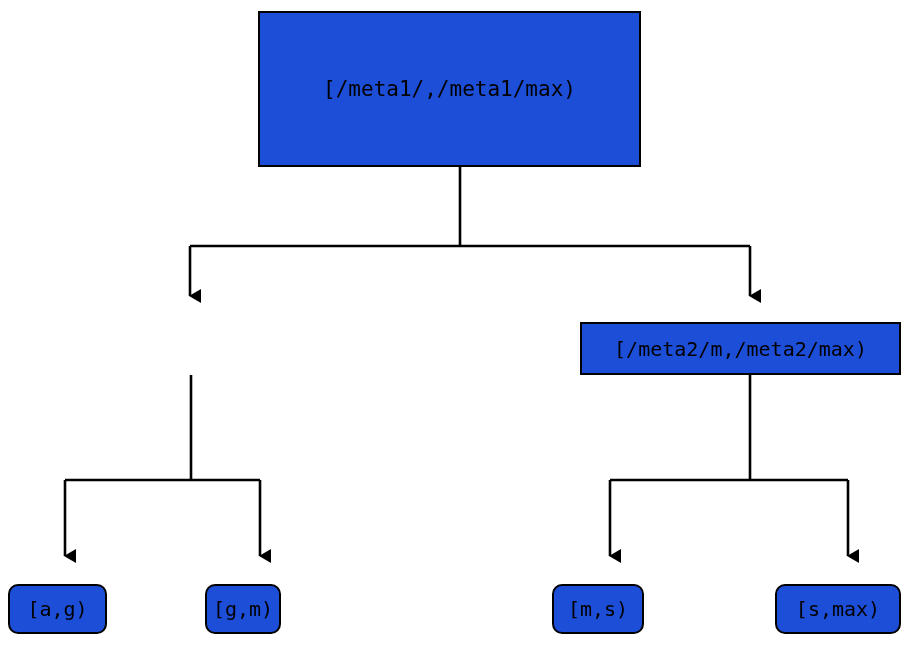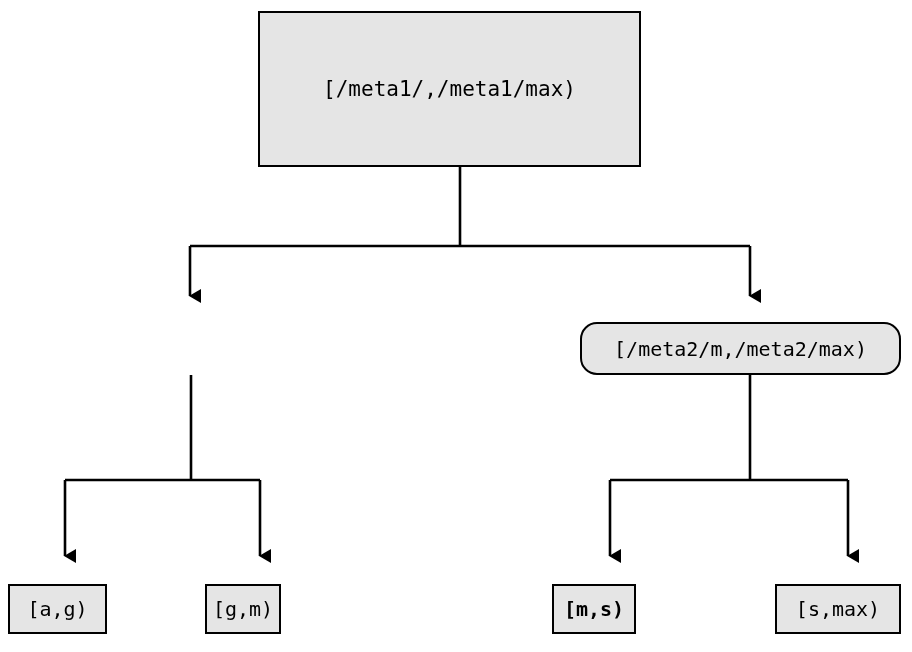--- a/index.html
+++ b/index.html
@@ -21,21 +21,21 @@
     left: 0;
     top: 0;
     width: 912px;
     height: 652px;
     pointer-events: none;
   }
   .node {
     position: absolute;
     box-sizing: border-box;
     border: 2px solid #000000;
-    background: #e5e5e5;
+    background: #1d4ed8;
     display: flex;
     align-items: center;
     justify-content: center;
     color: #000000;
     line-height: 1;
     white-space: pre;
   }
   .node-label {
     display: block;
     white-space: pre;
@@ -49,30 +49,31 @@
     height: 156px;
     font-size: 21px;
   }
   
   .level-mid {
     top: 322px;
     height: 53px;
     font-size: 20px;
   }
   .mid-left  { left: 21px;  width: 327px; }
-  .mid-right { left: 580px; width: 321px; border-radius: 17px; }
+  .mid-right { left: 580px; width: 321px; }
   
   .level-leaf {
     top: 584px;
     height: 50px;
     font-size: 20px;
+    border-radius: 10px;
   }
   .leaf-0 { left: 8px;   width: 99px;  }
   .leaf-1 { left: 205px; width: 76px; }
-  .leaf-2 { left: 552px; width: 84px; font-weight: bold; }
+  .leaf-2 { left: 552px; width: 92px; }
   .leaf-3 { left: 775px; width: 126px; justify-content: center; }
 </style>
 </head>
 <body>
 
 <div id="diagram-root">
 
   <svg id="connector-layer" viewBox="0 0 912 652" width="912" height="652" aria-hidden="true">
     <defs>
       <marker id="arrow-down" markerWidth="14" markerHeight="12" refX="7" refY="11" orient="auto" markerUnits="userSpaceOnUse">

